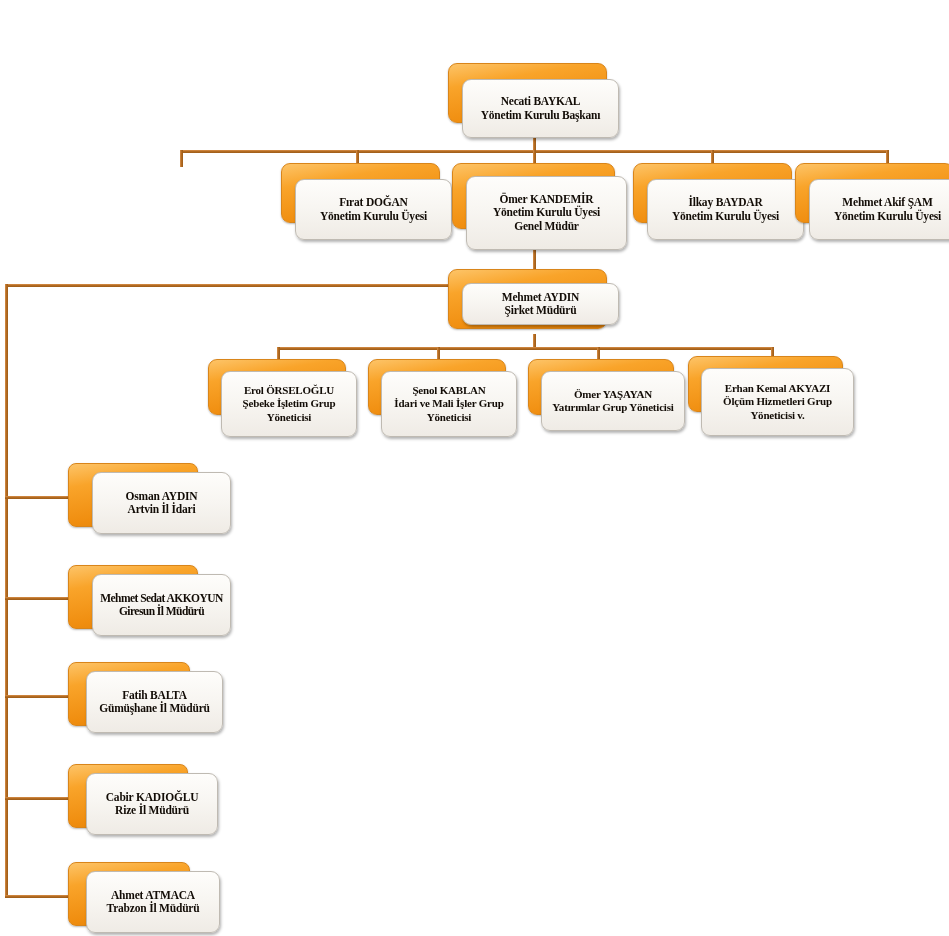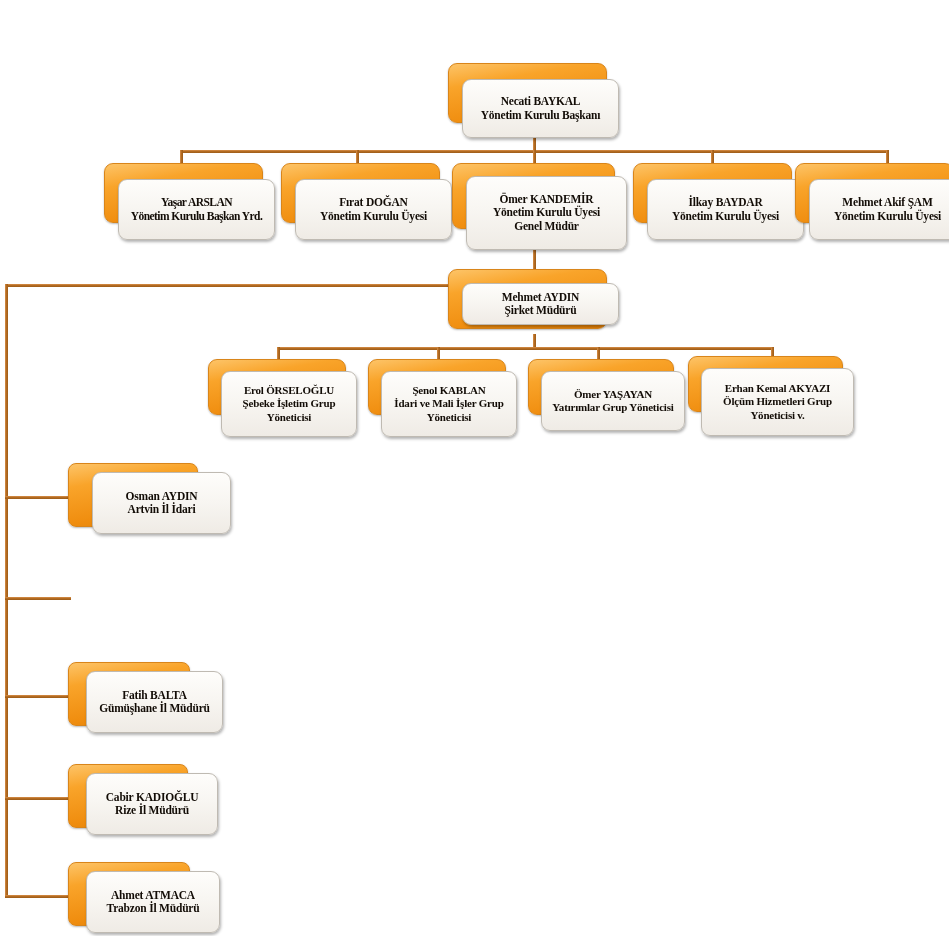--- a/index.html
+++ b/index.html
@@ -115,29 +115,20 @@
   <div class="node" style="left:448px; top:63px; width:172px; height:76px;">
     <div class="backing" style="width:157px; height:58px;"></div>
     <div class="front" style="left:14px; top:16px; width:157px; height:59px;">
       <div class="label">
         <span class="ln">Necati BAYKAL</span>
         <span class="ln">Yönetim Kurulu Başkanı</span>
       </div>
     </div>
   </div>
 
-  <div class="node narrowtext" style="left:104px; top:163px; width:172px; height:82px;">
-    <div class="backing" style="width:157px; height:58px;"></div>
-    <div class="front" style="left:14px; top:16px; width:157px; height:61px;">
-      <div class="label">
-        <span class="ln">Yaşar ARSLAN</span>
-        <span class="ln">Yönetim Kurulu Başkan Yrd.</span>
-      </div>
-    </div>
-  </div>
 
   <div class="node" style="left:281px; top:163px; width:172px; height:82px;">
     <div class="backing" style="width:157px; height:58px;"></div>
     <div class="front" style="left:14px; top:16px; width:157px; height:61px;">
       <div class="label">
         <span class="ln">Fırat DOĞAN</span>
         <span class="ln">Yönetim Kurulu Üyesi</span>
       </div>
     </div>
   </div>
@@ -229,20 +220,29 @@
   <div class="node side" style="left:68px; top:463px; width:163px; height:72px;">
     <div class="backing" style="width:128px; height:62px;"></div>
     <div class="front" style="left:24px; top:9px; width:139px; height:62px;">
       <div class="label">
         <span class="ln">Osman AYDIN</span>
         <span class="ln">Artvin İl İdari</span>
       </div>
     </div>
   </div>
 
+  <div class="node side narrowtext" style="left:68px; top:565px; width:163px; height:72px;">
+    <div class="backing" style="width:128px; height:62px;"></div>
+    <div class="front" style="left:24px; top:9px; width:139px; height:62px;">
+      <div class="label">
+        <span class="ln">Mehmet Sedat AKKOYUN</span>
+        <span class="ln">Giresun İl Müdürü</span>
+      </div>
+    </div>
+  </div>
 
   <div class="node side" style="left:68px; top:662px; width:155px; height:81px;">
     <div class="backing" style="width:120px; height:62px;"></div>
     <div class="front" style="left:18px; top:9px; width:137px; height:62px;">
       <div class="label">
         <span class="ln">Fatih BALTA</span>
         <span class="ln">Gümüşhane İl Müdürü</span>
       </div>
     </div>
   </div>

